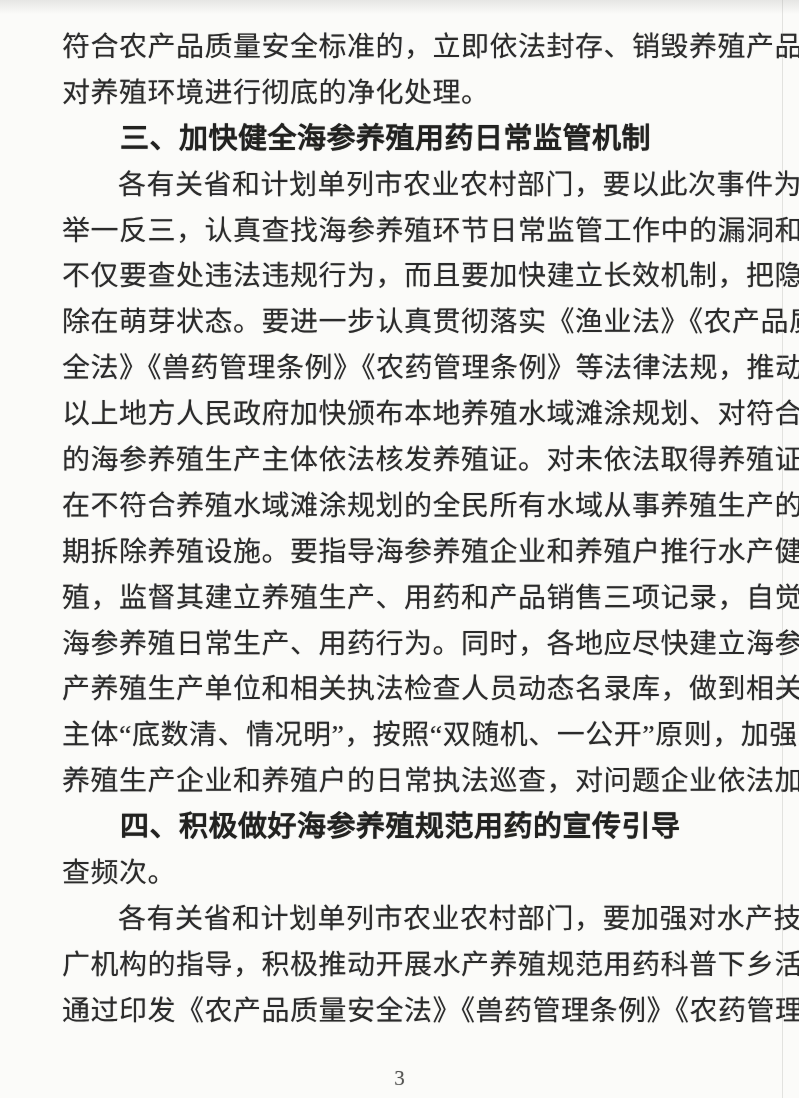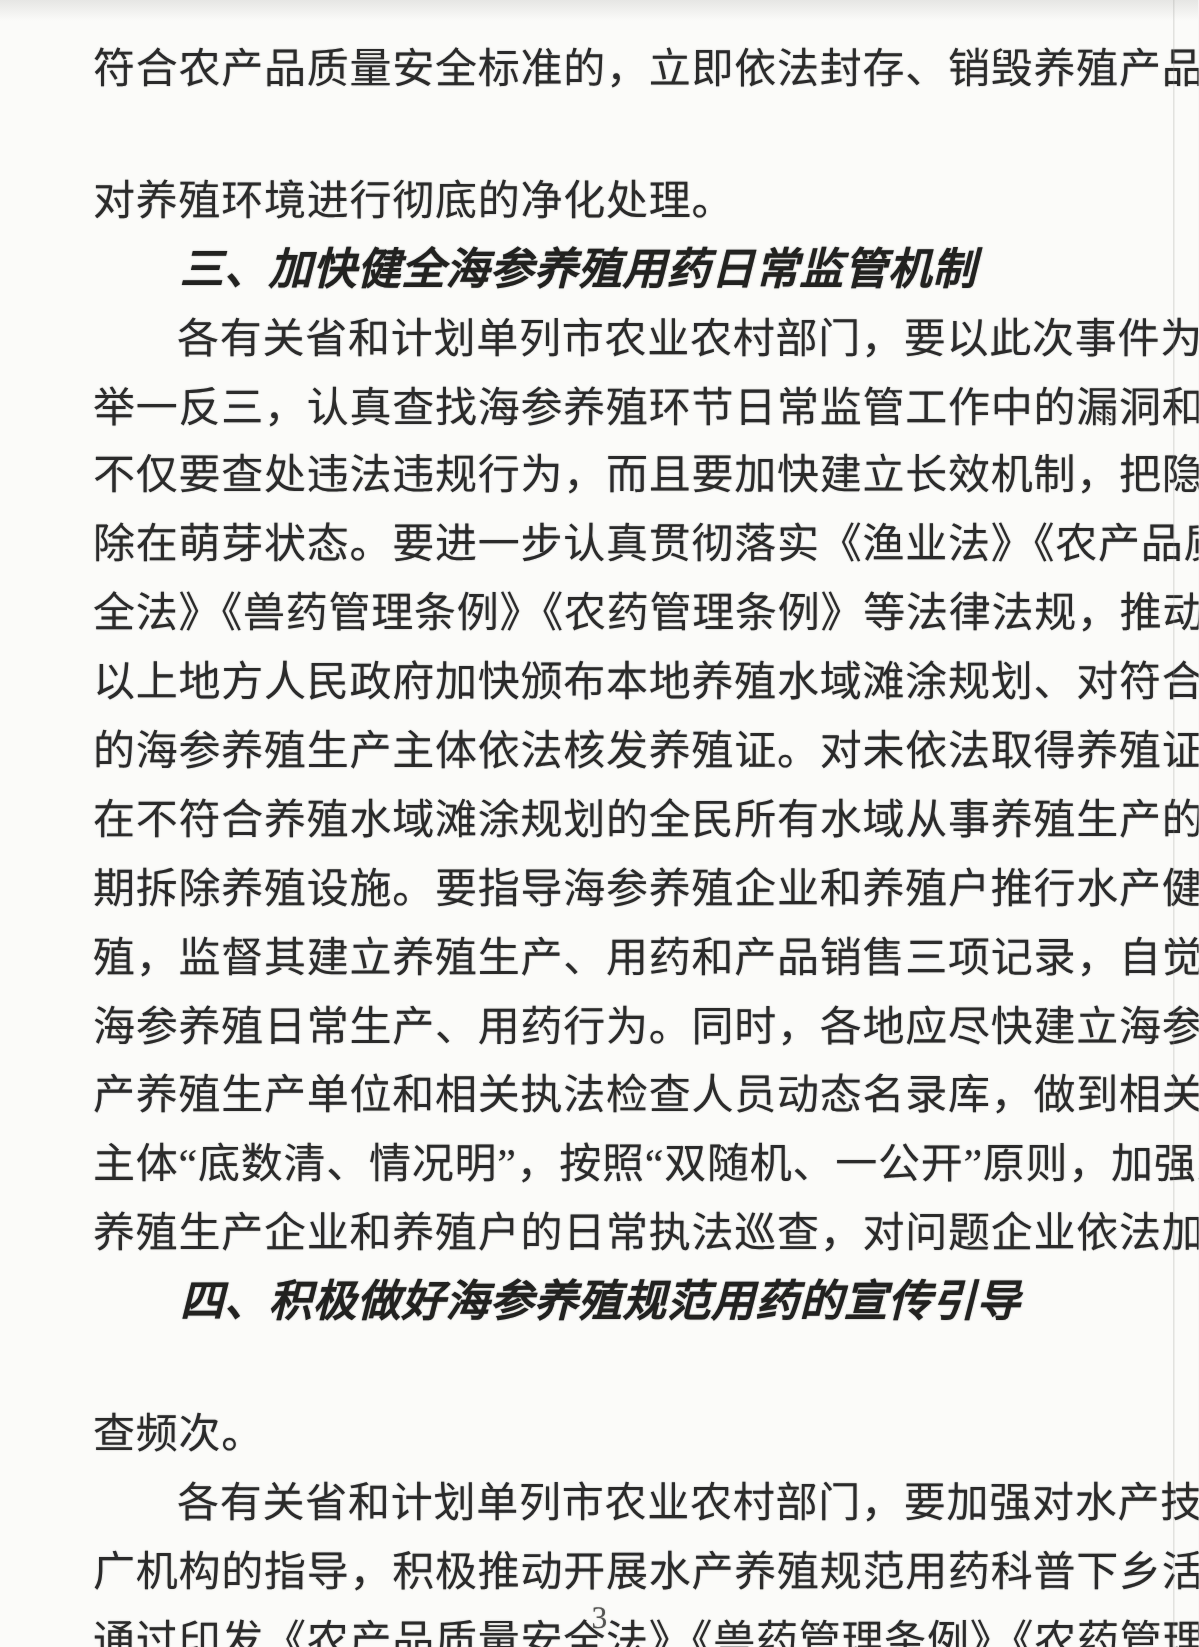--- a/index.html
+++ b/index.html
@@ -49,35 +49,33 @@
     letter-spacing: 0.5px;
     text-align: justify;
     text-align-last: justify;
     text-justify: inter-character;
     white-space: nowrap;
     text-shadow: 0 0 1px rgba(45,45,45,0.45);
   }
   .line.noj {
     text-align: right;
     text-align-last: left;
-    margin-top: 42px;
   }
   .line.indent {
     text-indent: 2em;
   }
   .line.heading {
     font-family: "Liberation Sans", "DejaVu Sans", sans-serif;
     font-weight: 700;
     font-size: 29px;
     text-align: left;
     text-align-last: left;
     text-indent: 2em;
     color: #222220;
     text-shadow: 0 0 1px rgba(30,30,30,0.55);
-    font-style: italic;
   }
   .footer {
     position: absolute;
     left: 0;
     top: 1066px;
     width: 799px;
     text-align: center;
     font-size: 21px;
     color: #555553;
     font-family: "Liberation Serif", "DejaVu Serif", serif;

